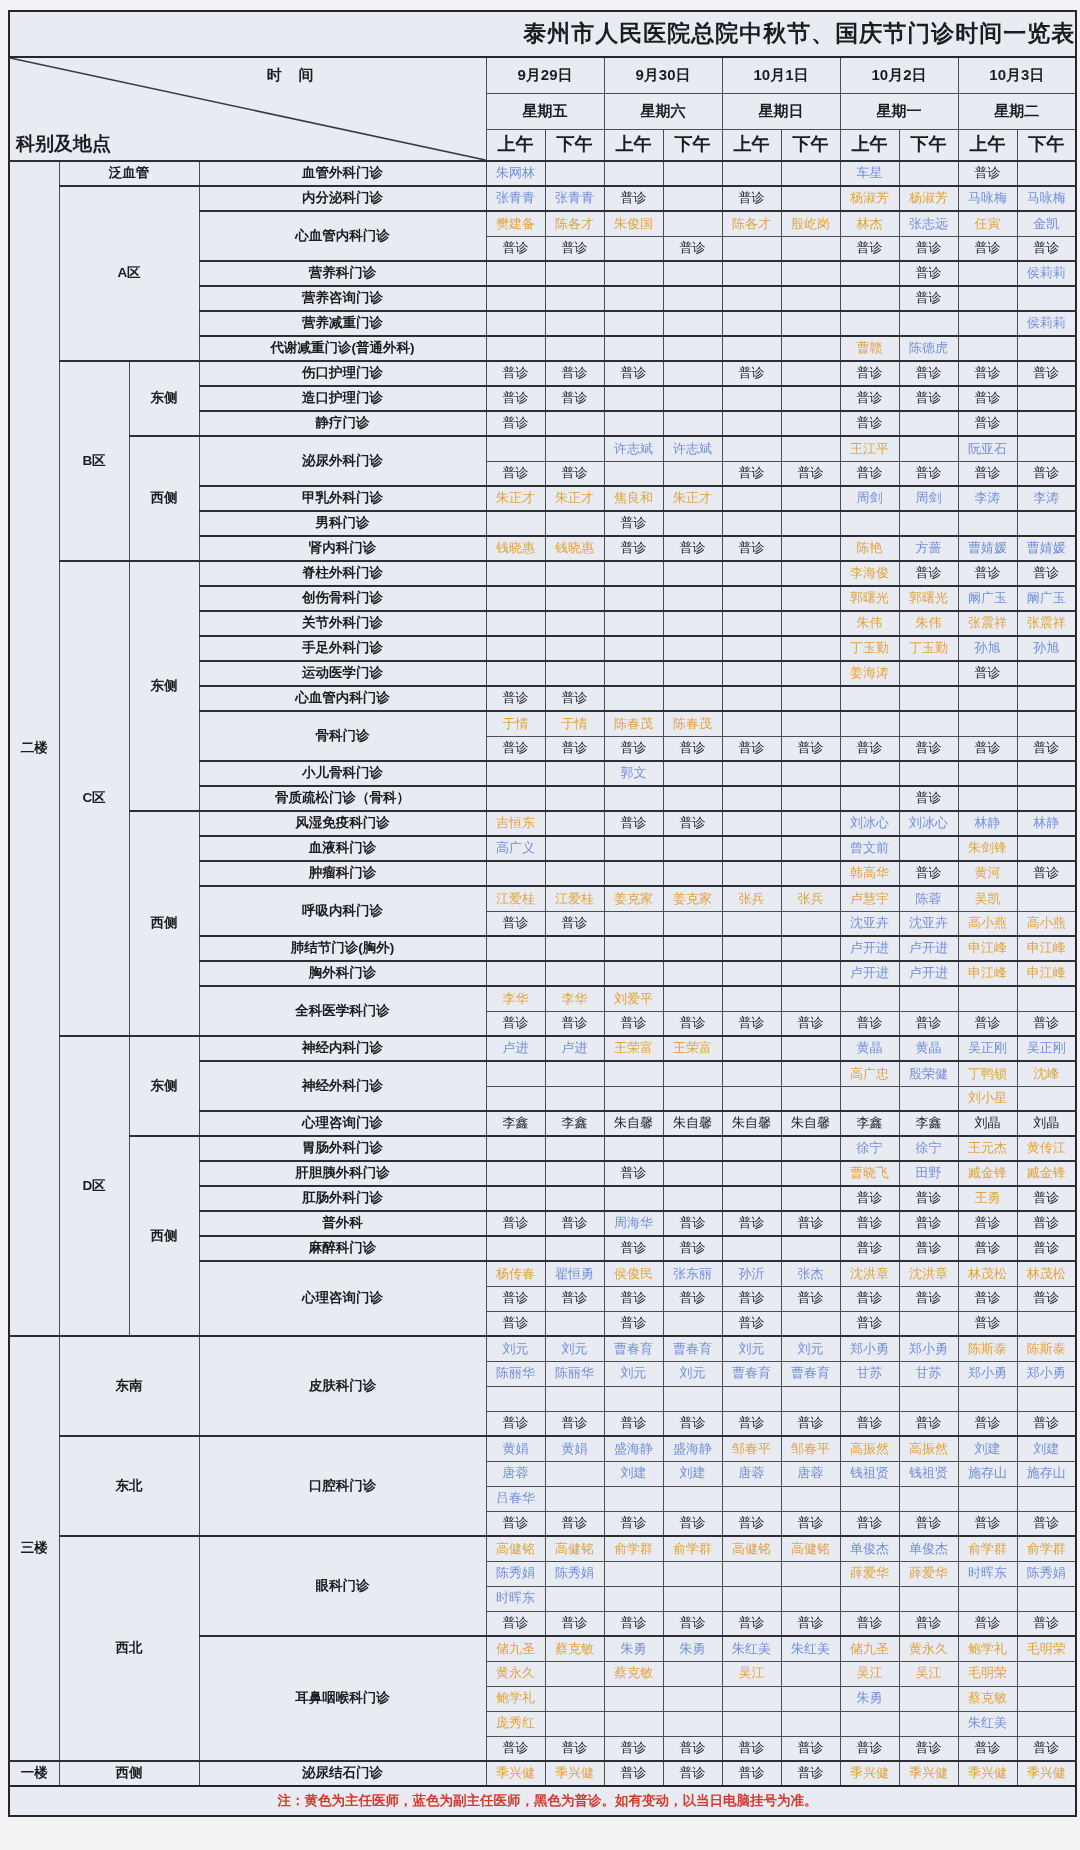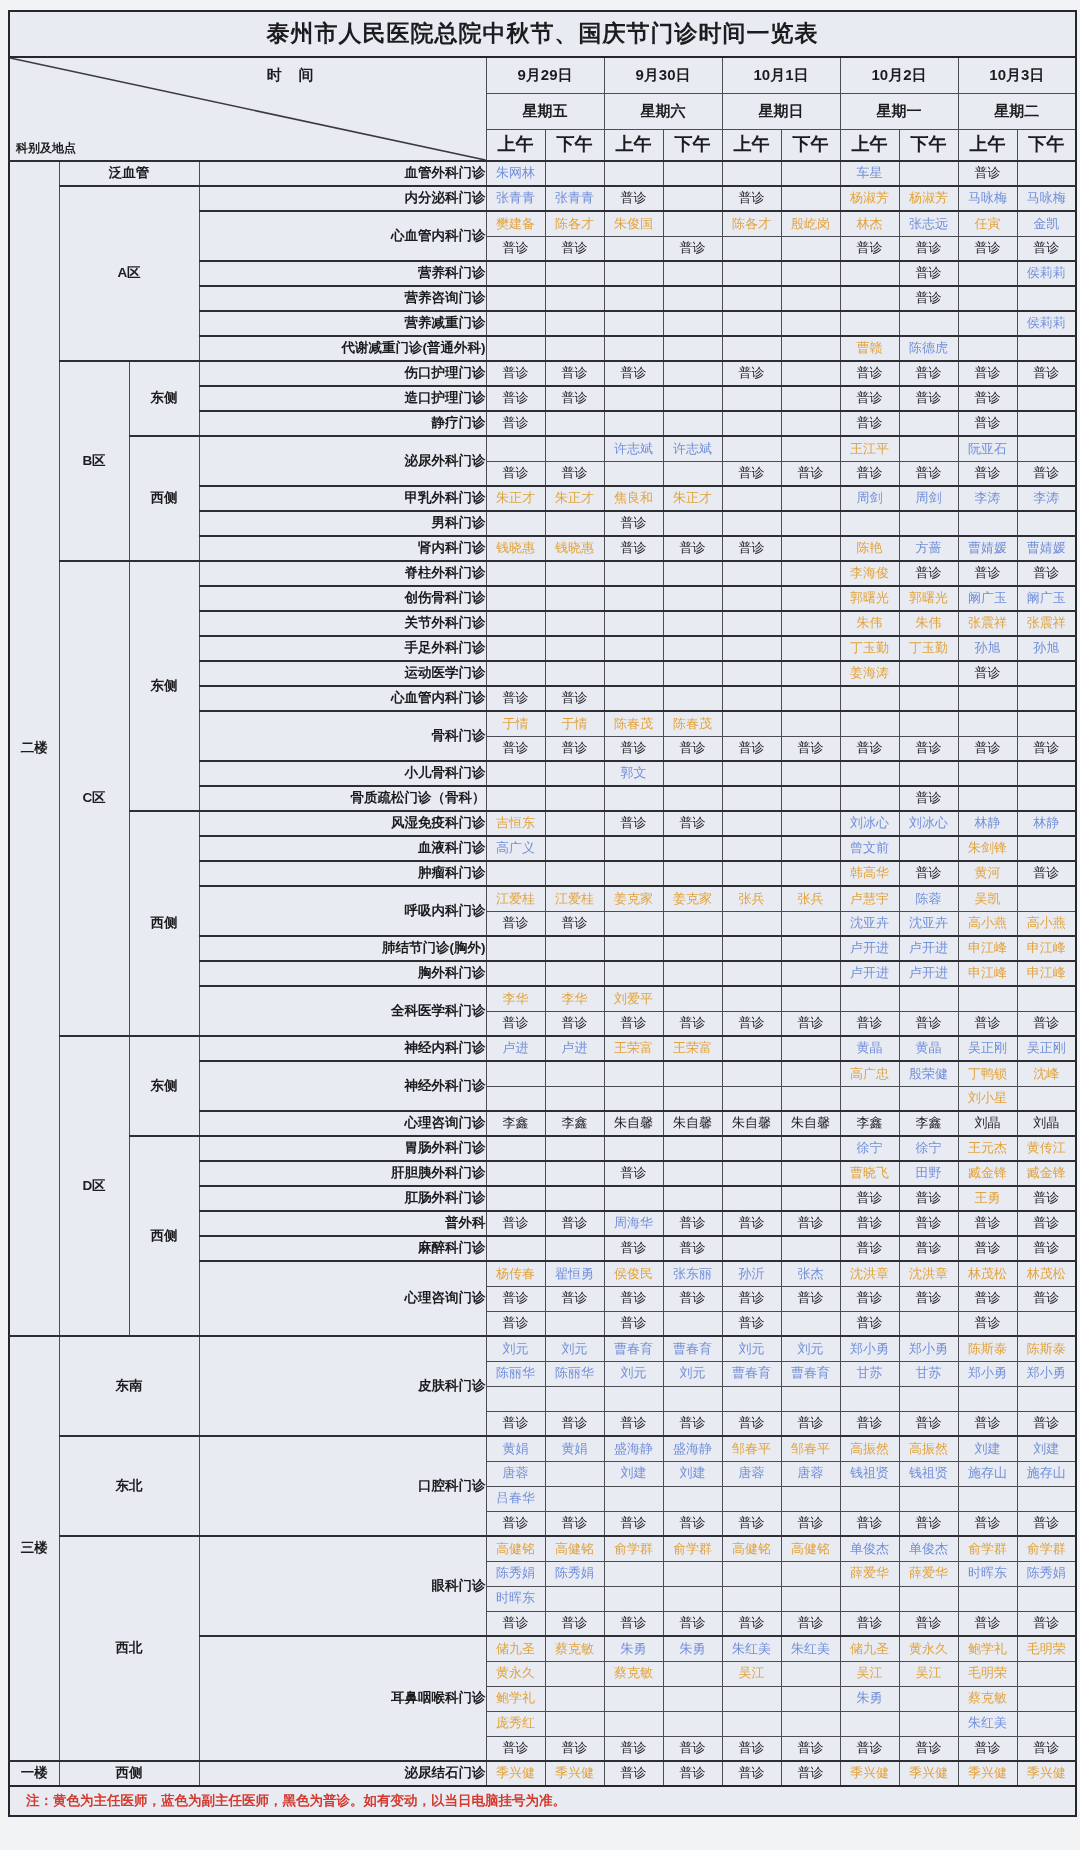--- a/index.html
+++ b/index.html
@@ -2,38 +2,38 @@
 <html><head>
 <meta charset="utf-8">
 <style>
   html,body{margin:0;padding:0;background:#f2f3f5;font-family:"Liberation Sans","DejaVu Sans",sans-serif;}
   .wrap{width:1080px;height:1850px;box-sizing:border-box;padding:10px 8px 0 8px;background:#f2f3f5;}
   table{border-collapse:collapse;table-layout:fixed;width:1064px;background:#e9ebf2;border:2px solid #26262b;}
   td{border:1px solid #4c4d53;text-align:center;vertical-align:middle;padding:0;font-size:13px;
      color:#1c1c1e;overflow:hidden;white-space:nowrap;line-height:1.1;}
   tr{height:25px;}
   .title-row{height:46px;}
-  .title-row td{font-size:23px;font-weight:bold;letter-spacing:1px;border-bottom:2px solid #26262b;}
+  .title-row td{font-size:23px;font-weight:bold;letter-spacing:1px;border-bottom:2px solid #26262b;text-align:right;}
   .hrow-dates{height:36px;padding-left:40px;} .hrow-week{height:36px;} .hrow-sess{height:32px;}
   .date-cell,.week-cell{font-weight:bold;font-size:15px;}
   .sess-cell{font-weight:bold;font-size:18px;}
   td.corner{position:relative;padding:0;}
   .corner svg{position:absolute;left:0;top:0;width:100%;height:100%;}
   .corner line{stroke:#3a3a40;stroke-width:1.6;vector-effect:non-scaling-stroke;}
   .time-label{position:absolute;top:9px;left:54%;font-weight:bold;font-size:15px;white-space:pre;}
-  .dept-area-label{position:absolute;bottom:5px;left:6px;font-weight:bold;font-size:12px;margin-top:31px;}
+  .dept-area-label{position:absolute;bottom:5px;left:6px;font-weight:bold;font-size:19px;margin-top:31px;}
   td.hdr{font-weight:bold;font-size:13.5px;}
-  td.dept{font-size:13.5px;text-align:right;}
+  td.dept{font-size:13.5px;}
   tr.dept-start td{border-top:2px solid #2e2f34;}
   tr.sub-row td{border-top:1px solid #6a6b72;}
   .chief{color:#e2a33c;}
   .assoc{color:#7190da;}
   .gen{color:#222326;}
   .note-row{height:30px;}
-  .note-row td{border-top:2px solid #26262b;text-align:left;padding-left:16px;
+  .note-row td{border-top:2px solid #26262b;text-align:center;padding-left:10px;
      color:#d43a2e;font-weight:bold;font-size:13.5px;}
 </style>
 </head>
 <body>
 
 <div class="wrap">
   <table>
     <colgroup>
       <col style="width:50px">
         <col style="width:70px">

